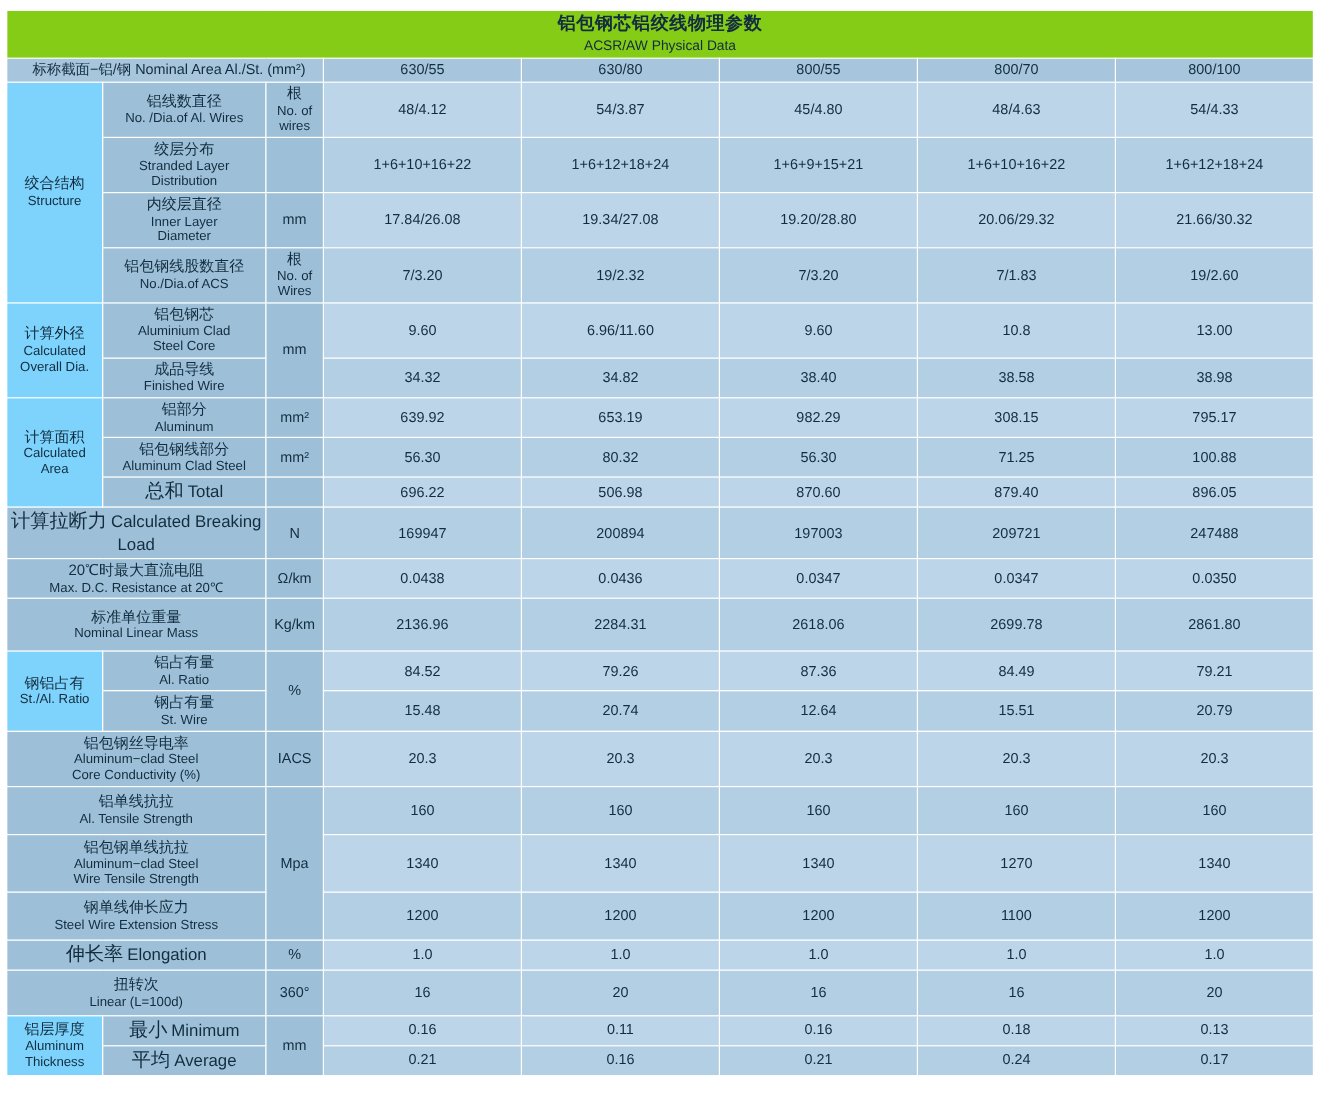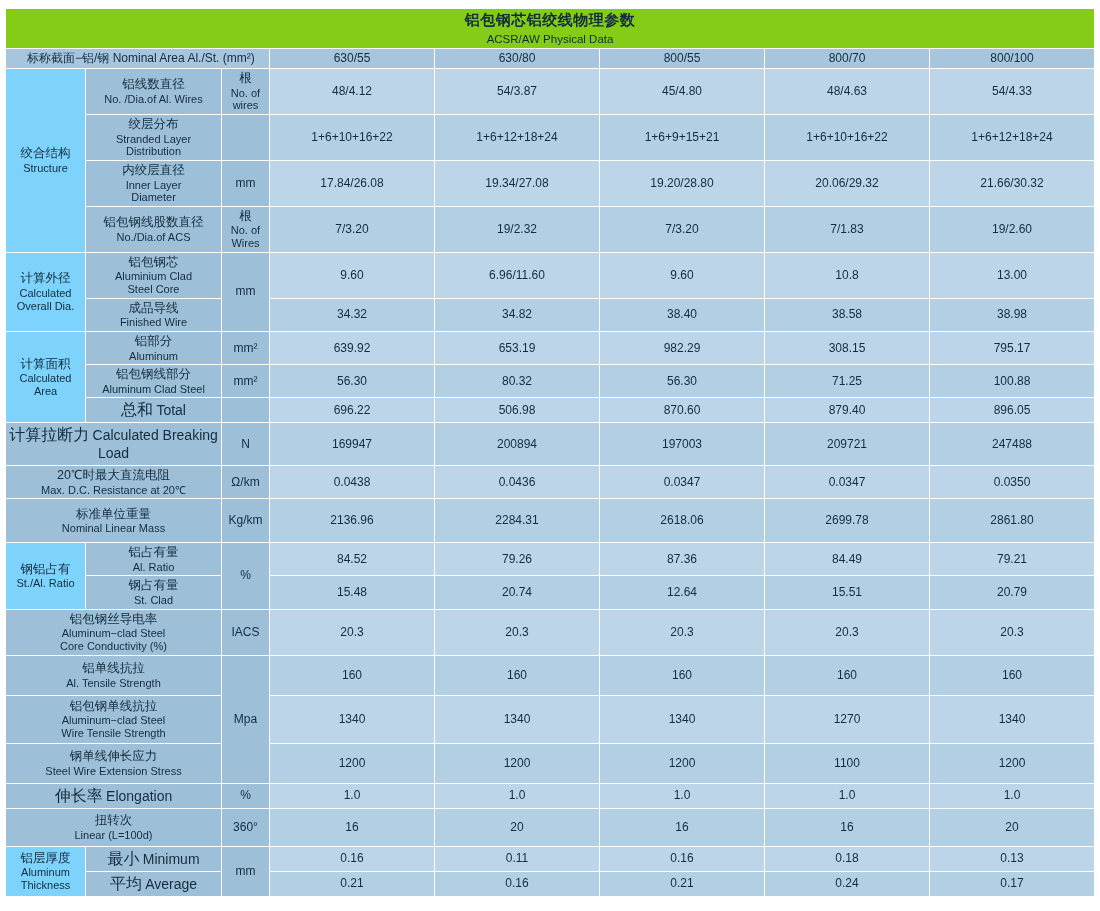--- a/index.html
+++ b/index.html
@@ -309,21 +309,21 @@
         <td class="unit" rowspan="2">%</td>
         <td class="val">84.52</td>
         <td class="val">79.26</td>
         <td class="val">87.36</td>
         <td class="val">84.49</td>
         <td class="val">79.21</td>
       </tr>
       <tr>
         <td class="rowlabel-mid">
           <span class="zh">钢占有量</span>
-          <span class="en">St. Clad</span>
+          <span class="en">St. Wire</span>
         </td>
         <td class="val-alt">15.48</td>
         <td class="val-alt">20.74</td>
         <td class="val-alt">12.64</td>
         <td class="val-alt">15.51</td>
         <td class="val-alt">20.79</td>
       </tr>
 
       <tr style="height:42px;">
         <td class="rowlabel-mid" colspan="2">

